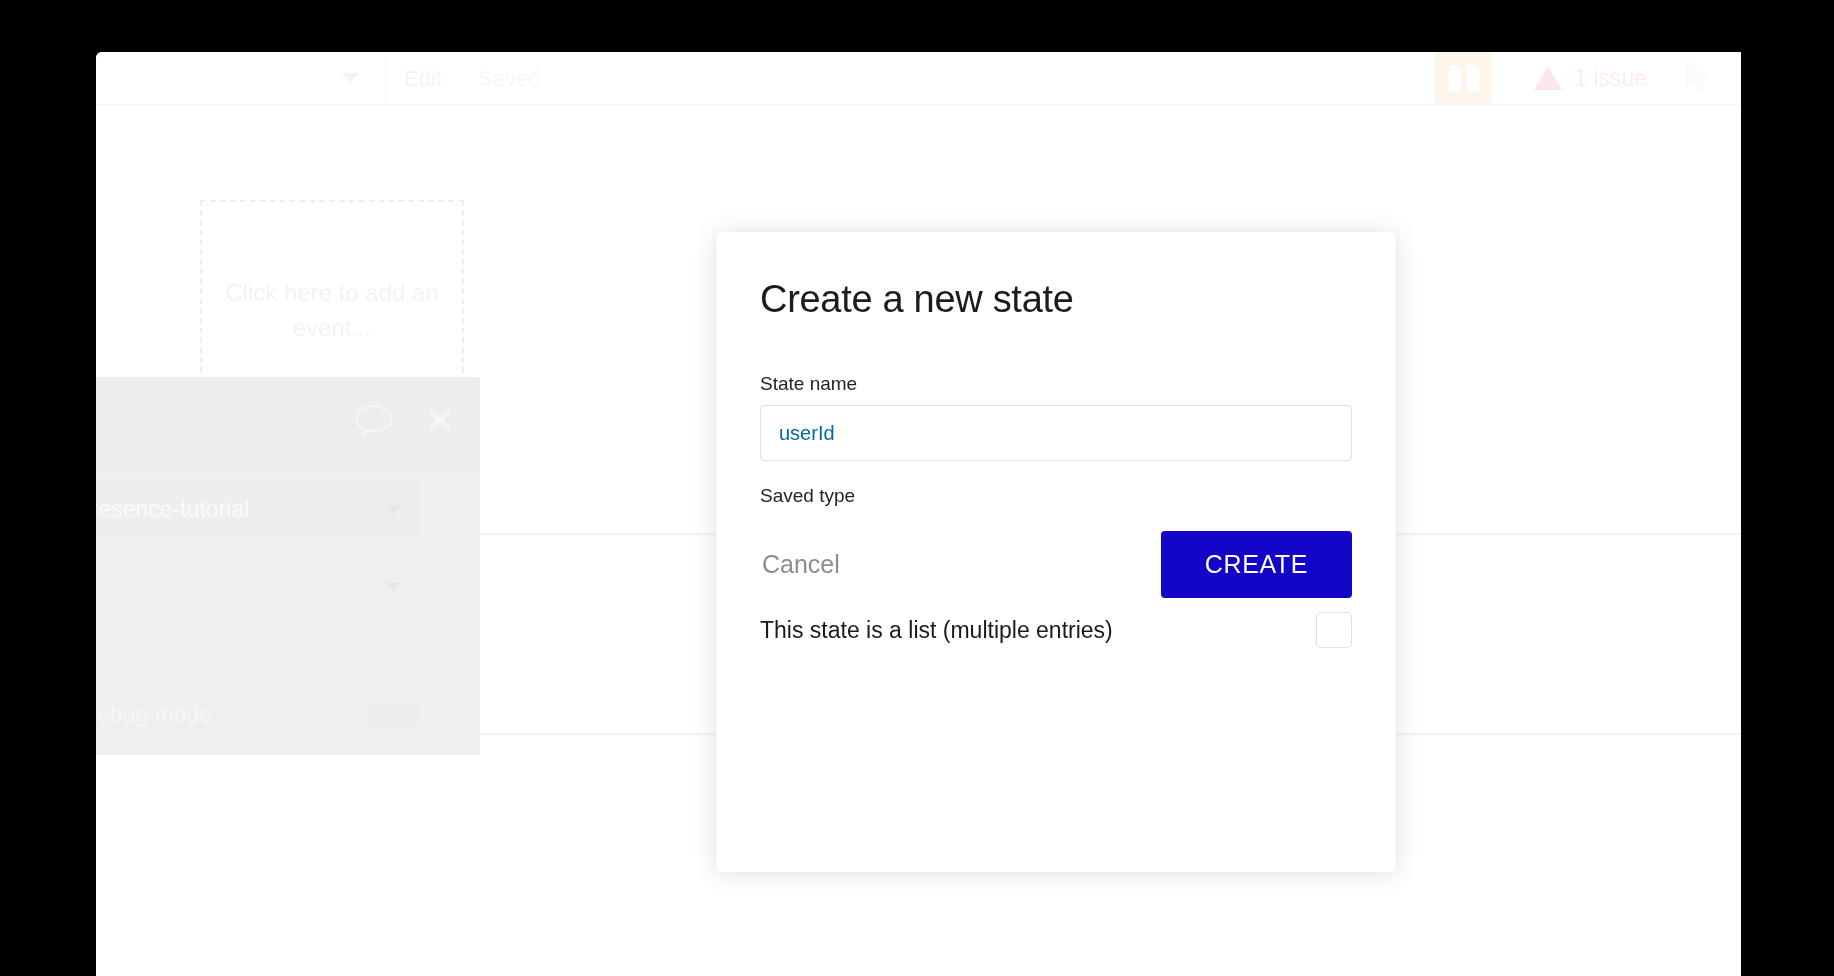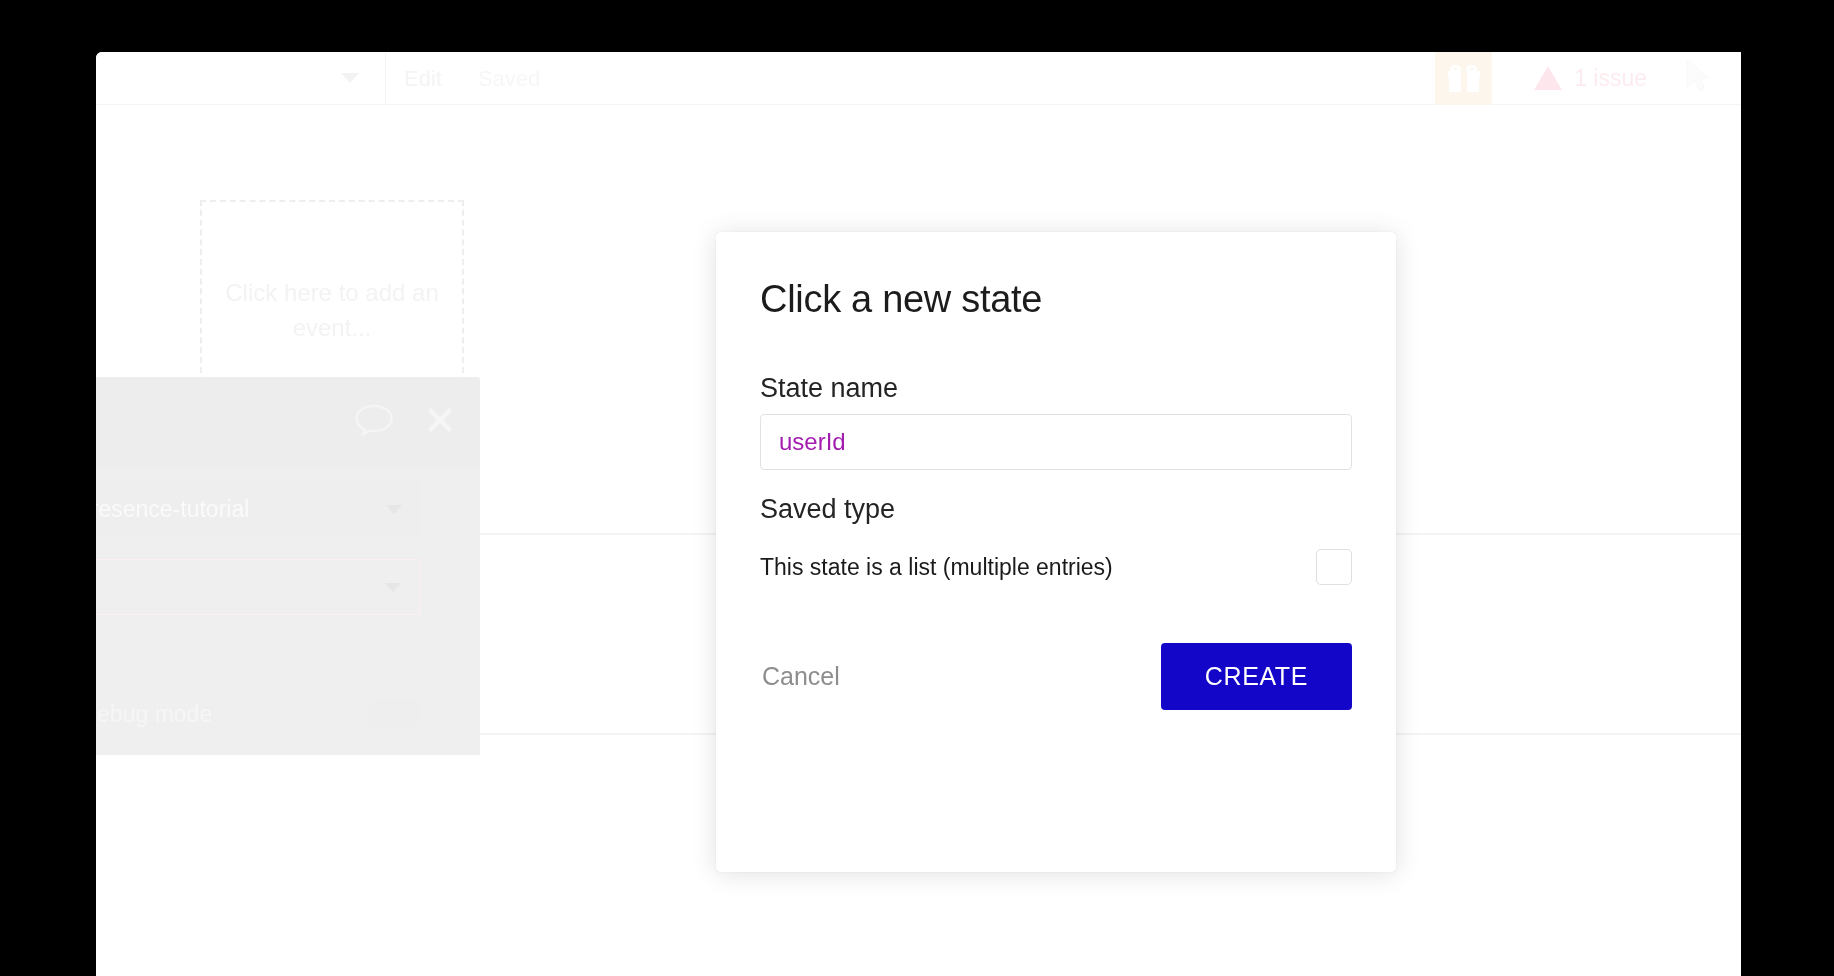--- a/index.html
+++ b/index.html
@@ -160,27 +160,27 @@
     border-radius: 4px;
     box-shadow: 0 2px 26px rgba(0,0,0,0.12), 0 0 1px rgba(0,0,0,0.18);
     padding: 46px 44px 40px 44px;
   }
   #modal-title {
     font-size: 38px; font-weight: 400; color: #1c1c1c;
     letter-spacing: -0.3px;
     margin-bottom: 52px;
   }
   .field-label {
-    font-size: 27px; color: #242424; margin-bottom: 10px;
+    font-size: 19px; color: #242424; margin-bottom: 10px;
   }
   .text-input {
     width: 100%; height: 56px;
     border: 1px solid #e2e2e2; border-radius: 4px;
     background: #ffffff;
-    font-size: 24px; color: #a21caf;
+    font-size: 20px; color: #0369a1;
     padding: 0 18px;
     font-family: "Liberation Sans", sans-serif;
     outline: none;
   }
   .field-block { margin-bottom: 24px; }
   .select-wrap { position: relative; }
   .select-caret {
     position: absolute; right: 22px; top: 50%; transform: translateY(-50%);
     width: 0; height: 0;
     border-left: 9px solid transparent;
@@ -286,35 +286,35 @@
       </div>
       <div class="lp-text">ck</div>
       <div class="lp-row">
         <span class="lp-text2">in debug mode</span>
         <span class="lp-toggle"></span>
       </div>
     </div>
   </div>
 
   <div id="modal">
-    <div id="modal-title">Click a new state</div>
+    <div id="modal-title">Create a new state</div>
 
     <div class="field-block">
       <div class="field-label">State name</div>
       <input class="text-input" type="text" id="state-name-input" value="userId" style="">
     </div>
 
     <div class="field-block">
       <div class="field-label">Saved type</div>
     </div>
 
+    <div id="modal-actions">
+      <button id="cancel-button">Cancel</button>
+      <button id="create-button">CREATE</button>
+    </div>
+
     <div id="list-row">
       <span id="list-label">This state is a list (multiple entries)</span>
       <span id="list-checkbox"></span>
     </div>
-
-    <div id="modal-actions">
-      <button id="cancel-button">Cancel</button>
-      <button id="create-button">CREATE</button>
-    </div>
   </div>
 
 </div>
 
 </body></html>

